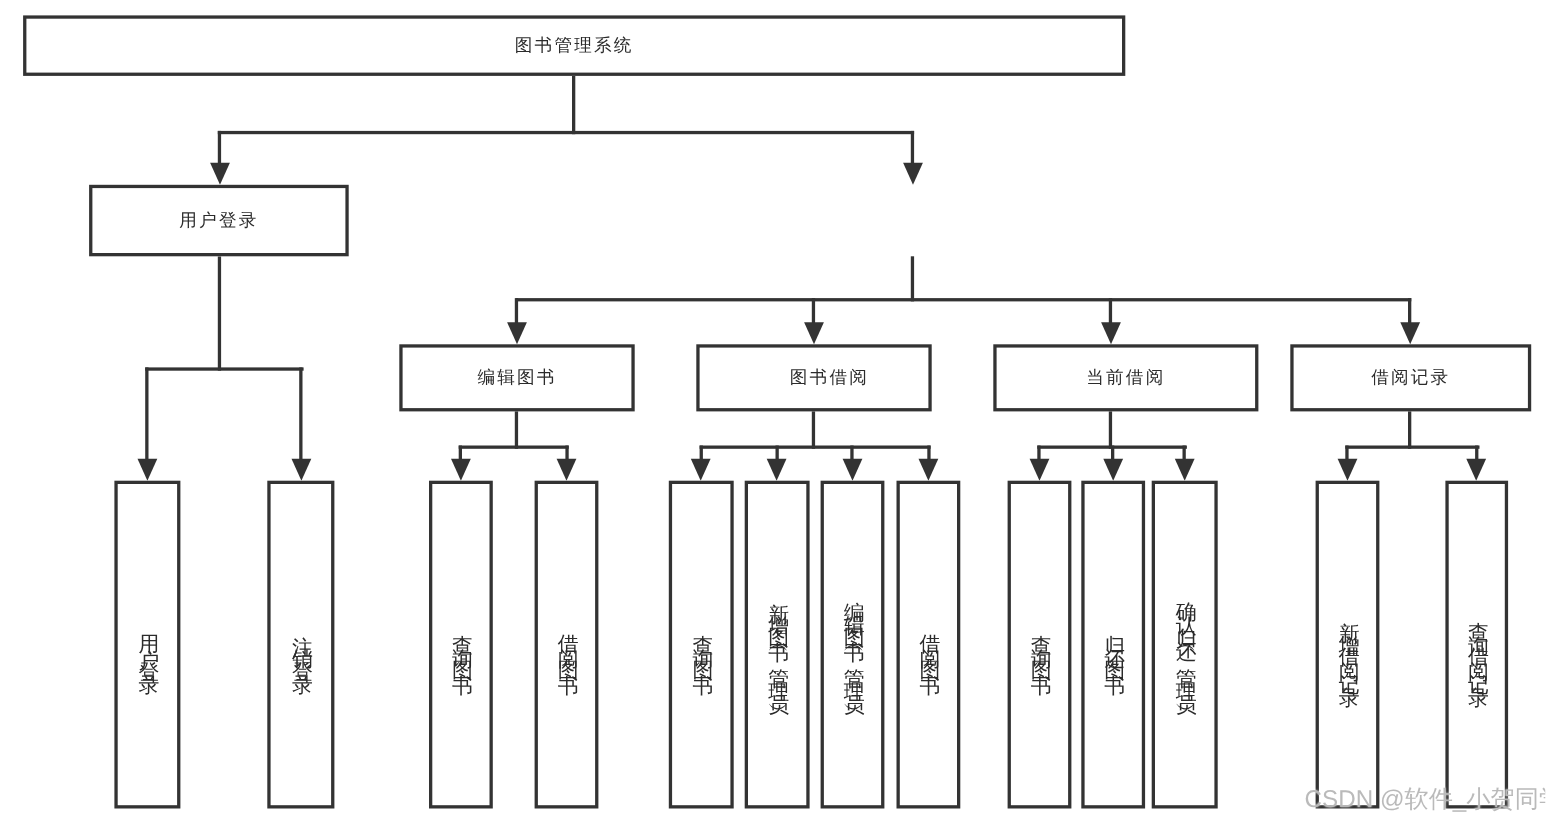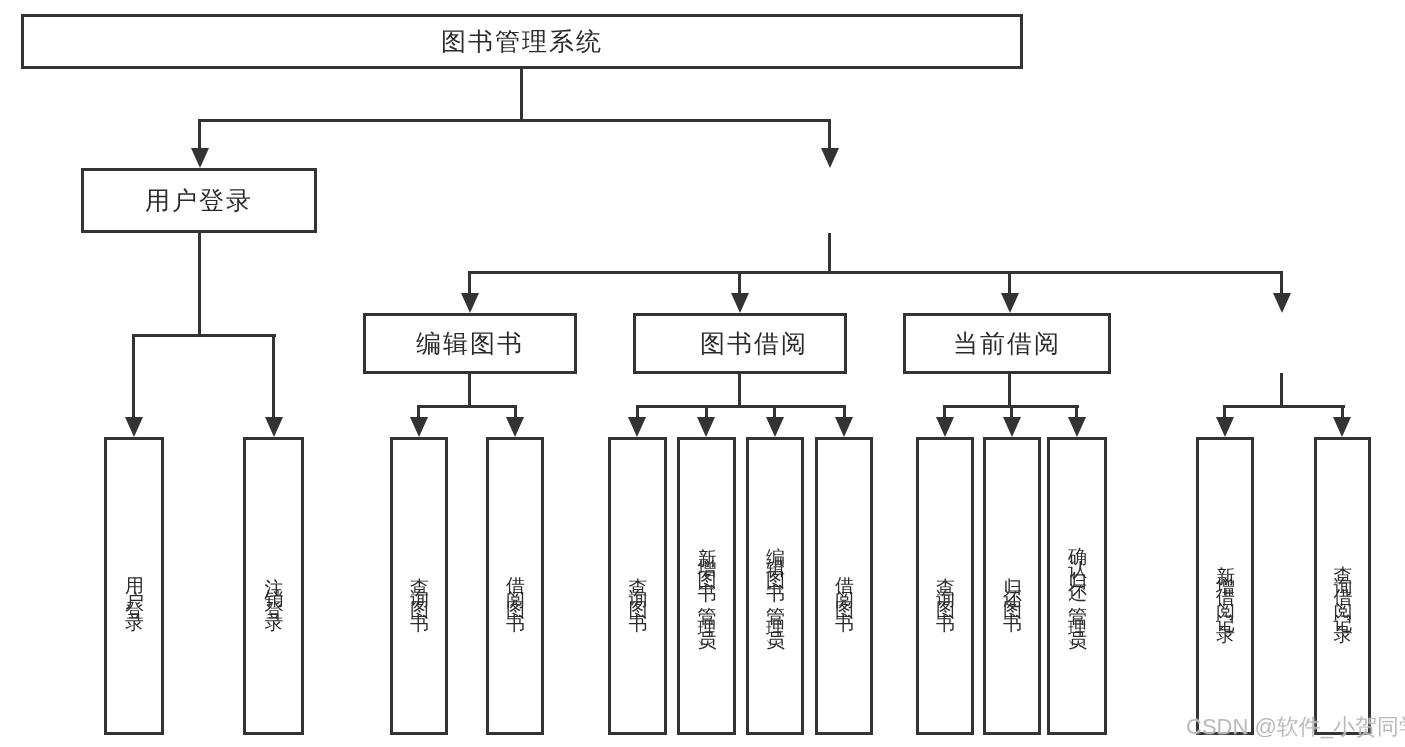--- a/index.html
+++ b/index.html
@@ -15,21 +15,21 @@
     position: absolute;
     box-sizing: border-box;
     background: #ffffff;
     border: 3px solid #333333;
     display: flex;
     align-items: center;
     justify-content: center;
     color: #2b2b2b;
     z-index: 2;
   }
-  .hbox { font-size: 25px; letter-spacing: 2px; white-space: nowrap; }
+  .hbox { font-size: 16px; letter-spacing: 2px; white-space: nowrap; }
   .vbox span {
     writing-mode: vertical-rl;
     text-orientation: mixed;
     font-size: 19px;
     letter-spacing: 12px;
     line-height: 1.1;
     white-space: nowrap;
   }
   .line { position: absolute; background: #333333; z-index: 1; }
   .arrow {
@@ -88,22 +88,25 @@
   <div class="arrow" style="left:1001px; top:293px;"></div>
   <div class="line" style="left:1280px; top:271px; width:3px; height:24px;"></div>
   <div class="arrow" style="left:1273px; top:293px;"></div>
 
   <div class="box hbox" style="left:363px; top:313px; width:214px; height:61px;">
     <span>编辑图书</span>
   </div>
   <div class="box hbox" style="left:633px; top:313px; width:214px; height:61px;padding-left:28px;">
     <span>图书借阅</span>
   </div>
-  <div class="box hbox" style="left:903px; top:313px; width:208px; height:61px;">
+  <div class="box hbox" style="left:903px; top:313px; width:241px; height:61px;">
     <span>当前借阅</span>
+  </div>
+  <div class="box hbox" style="left:1173px; top:313px; width:219px; height:61px;">
+    <span>借阅记录</span>
   </div>
 
   <div class="line" style="left:468px; top:373px; width:3px; height:35px;"></div>
   <div class="line" style="left:417px; top:405px; width:100px; height:3px;"></div>
   <div class="line" style="left:417px; top:405px; width:3px; height:14px;"></div>
   <div class="arrow" style="left:410px; top:417px;"></div>
   <div class="line" style="left:514px; top:405px; width:3px; height:14px;"></div>
   <div class="arrow" style="left:506px; top:417px;"></div>
 
   <div class="line" style="left:738px; top:373px; width:3px; height:35px;"></div>

